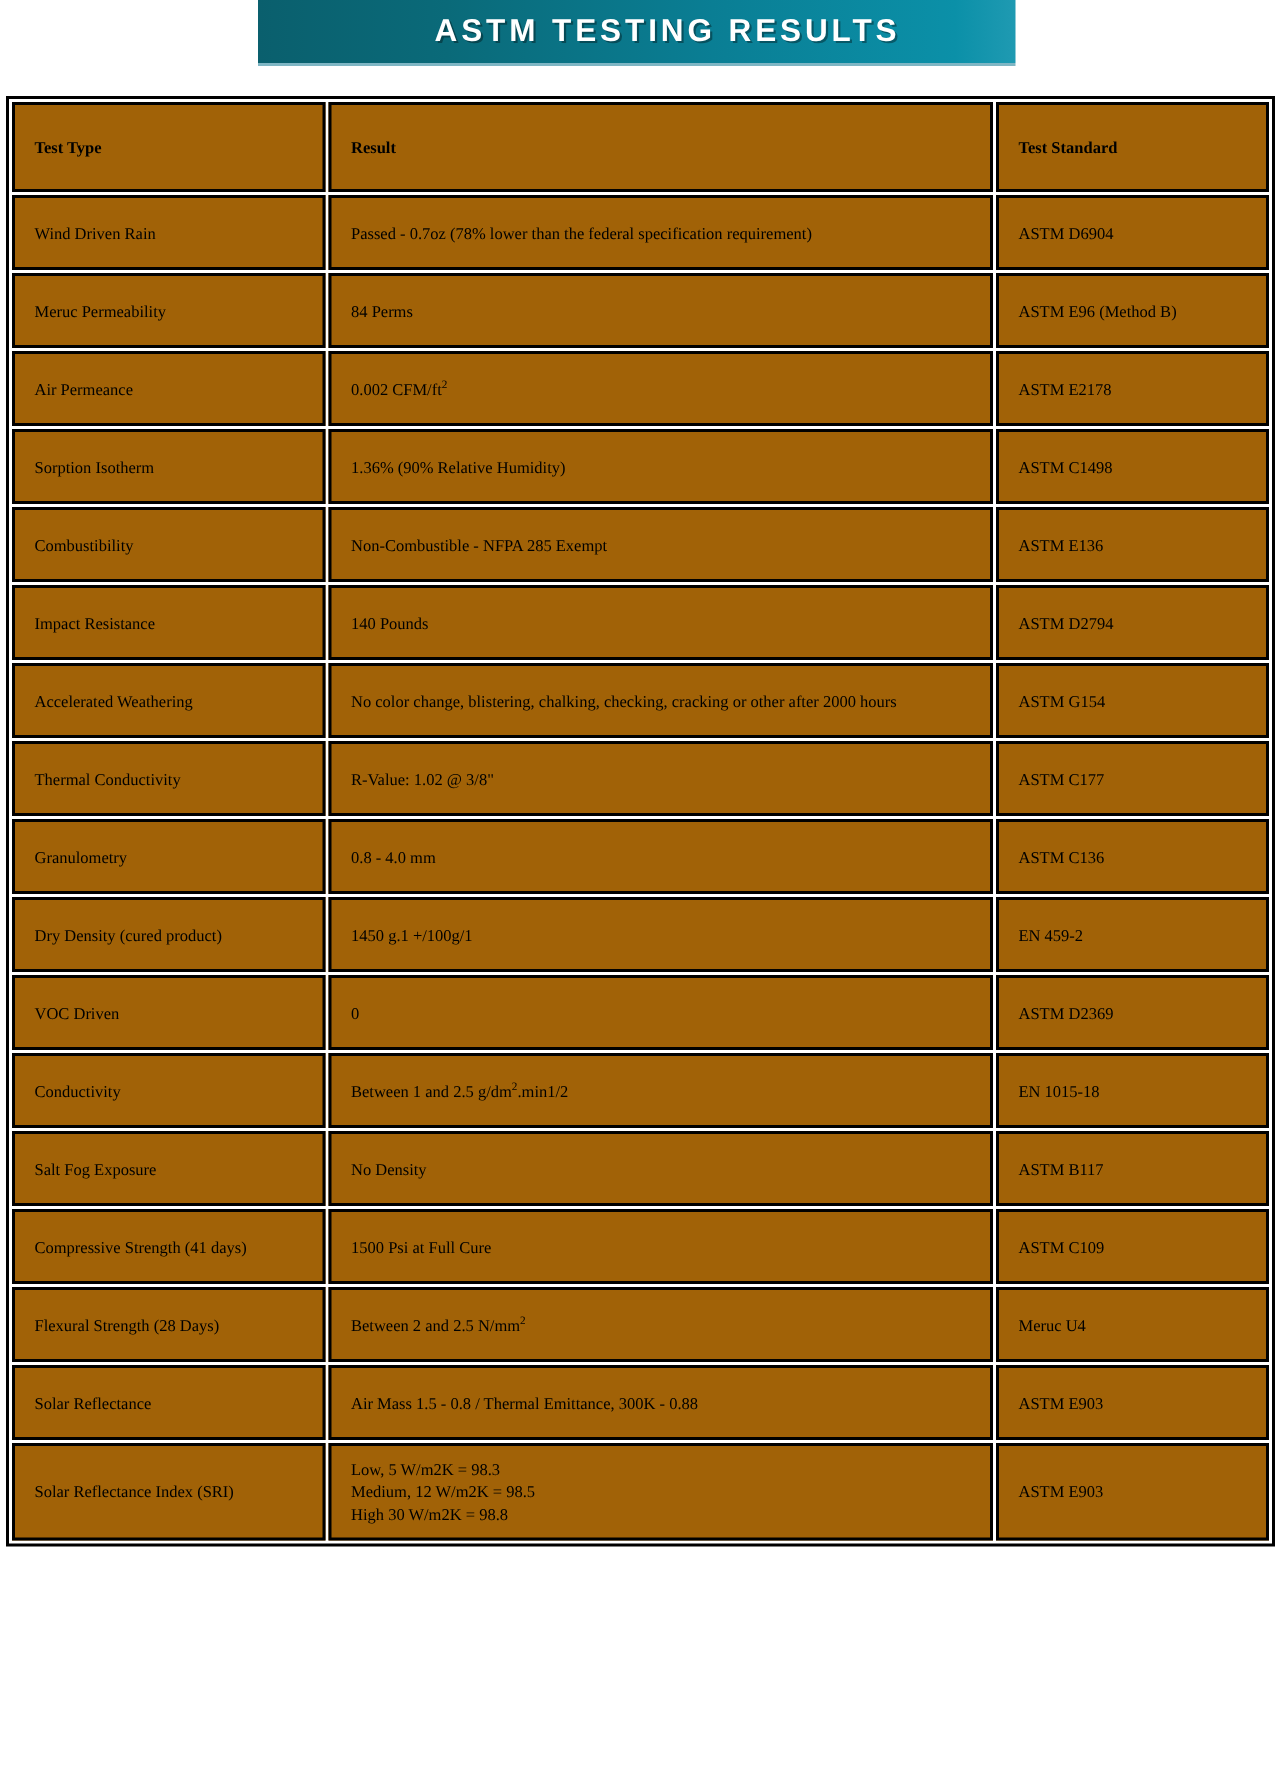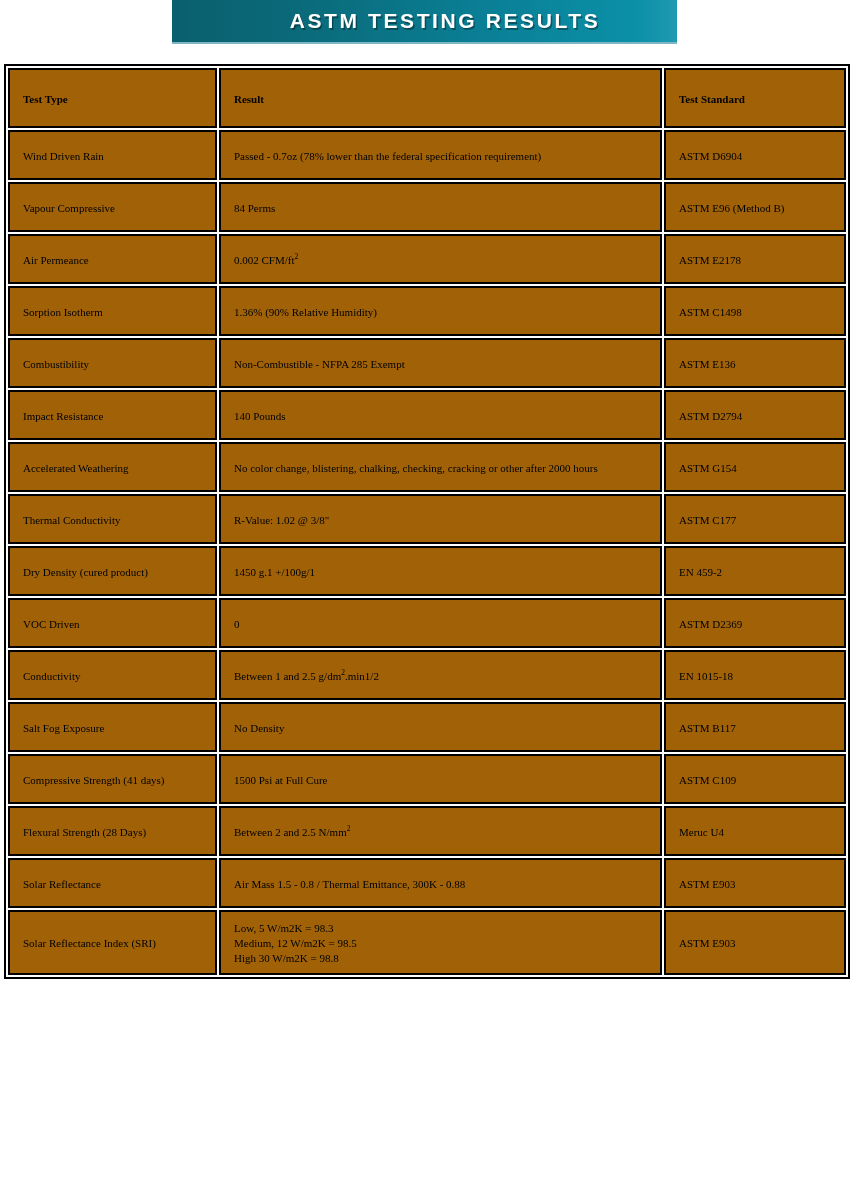--- a/index.html
+++ b/index.html
@@ -109,21 +109,21 @@
         <th>Test Standard</th>
       </tr>
     </thead>
     <tbody id="astm-body">
         <tr>
           <td>Wind Driven Rain</td>
           <td>Passed - 0.7oz (78% lower than the federal specification requirement)</td>
           <td>ASTM D6904</td>
         </tr>
         <tr>
-          <td>Vapour Compressive</td>
+          <td>Meruc Permeability</td>
           <td>84 Perms</td>
           <td>ASTM E96 (Method B)</td>
         </tr>
         <tr>
           <td>Air Permeance</td>
           <td>0.002 CFM/ft<sup>2</sup></td>
           <td>ASTM E2178</td>
         </tr>
         <tr>
           <td class="ind">Sorption Isotherm</td>
@@ -142,20 +142,25 @@
         </tr>
         <tr>
           <td>Accelerated Weathering</td>
           <td>No color change, blistering, chalking, checking, cracking or other after 2000 hours</td>
           <td>ASTM G154</td>
         </tr>
         <tr>
           <td>Thermal Conductivity</td>
           <td>R-Value:  1.02 @ 3/8"</td>
           <td>ASTM C177</td>
+        </tr>
+        <tr>
+          <td>Granulometry</td>
+          <td>0.8 - 4.0 mm</td>
+          <td>ASTM C136</td>
         </tr>
         <tr>
           <td>Dry Density (cured product)</td>
           <td>1450 g.1 +/100g/1</td>
           <td>EN 459-2</td>
         </tr>
         <tr>
           <td>VOC Driven</td>
           <td>0</td>
           <td>ASTM D2369</td>

